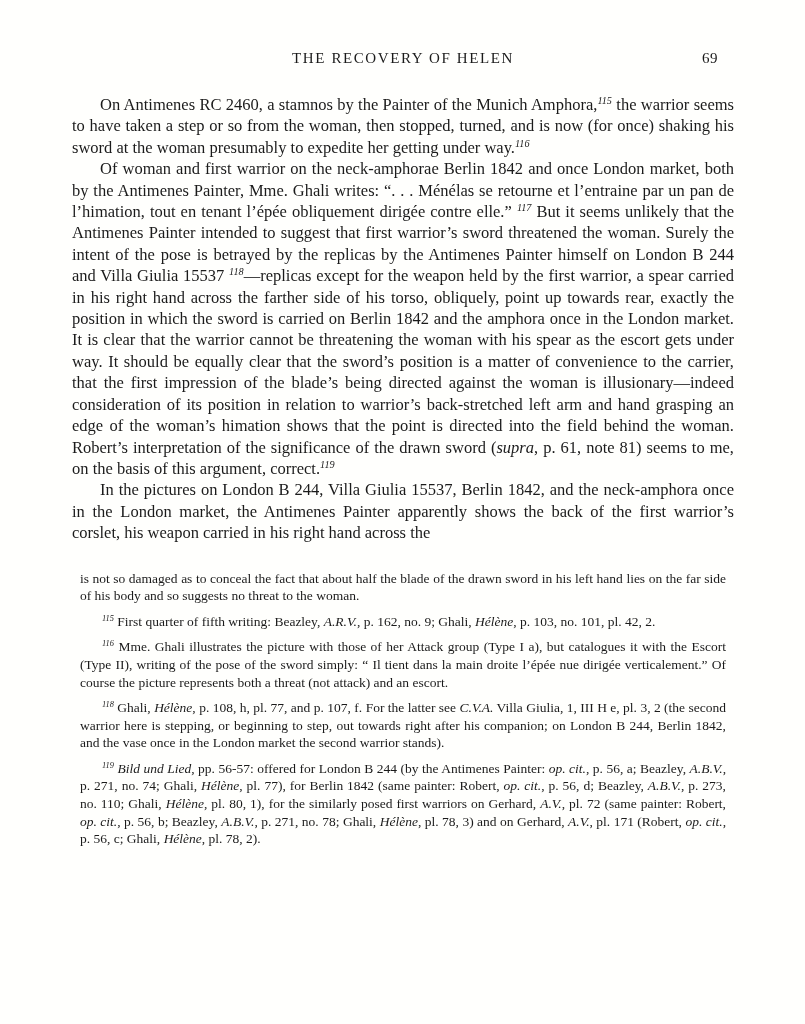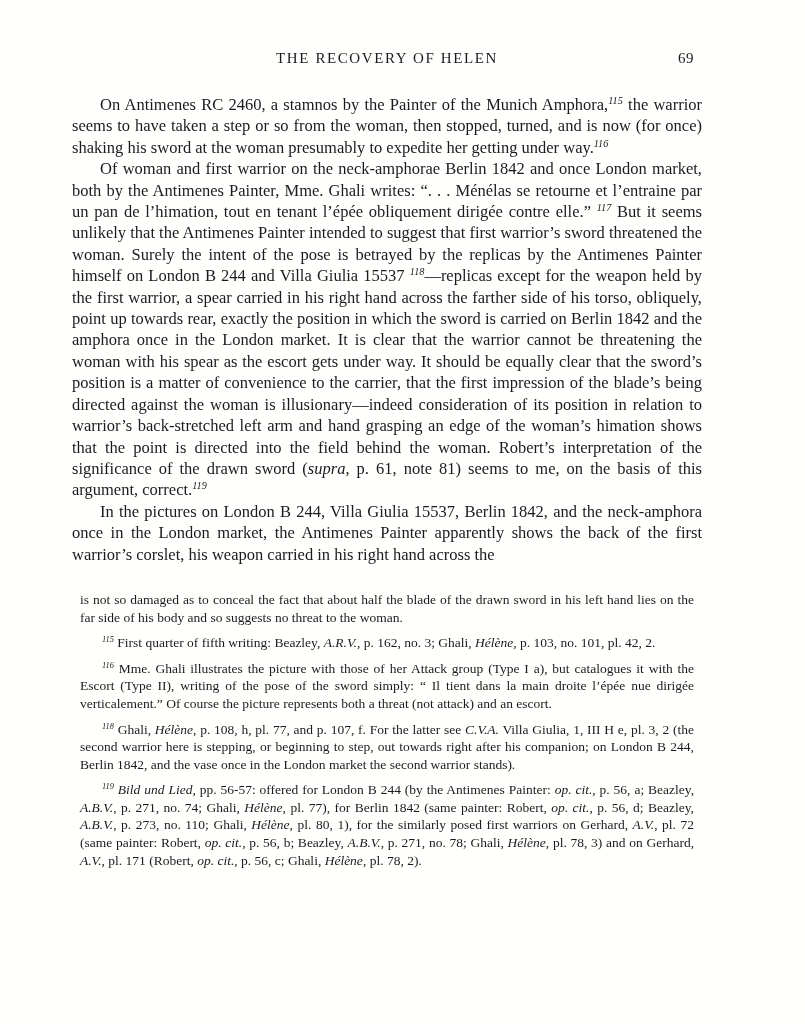--- a/index.html
+++ b/index.html
@@ -2,36 +2,36 @@
 <html><head>
 <meta charset="utf-8">
 <style>
   html, body { margin: 0; padding: 0; background: #ffffff; }
   .page {
     position: relative;
     width: 805px;
     height: 1024px;
     background: #fffffd;
     box-sizing: border-box;
-    padding: 50px 103px 0 72px;
+    padding: 50px 71px 0 72px;
     font-family: "Liberation Serif", serif;
     color: #1b1b1b;
     overflow: hidden;
   }
   .header {
     position: relative;
     text-align: center;
     font-size: 15px;
     letter-spacing: 1.6px;
     margin-bottom: 27px;
     white-space: nowrap;
   }
   .pagenum {
     position: absolute;
-    right: 8px;
+    right: 16px;
     top: 0;
     letter-spacing: 0.5px;
   }
   .body-text p {
     margin: 0;
     font-size: 16.5px;
     line-height: 21.4px;
     text-align: justify;
     text-indent: 28px;
   }
@@ -64,19 +64,19 @@
   </div>
 
   <div class="body-text">
     <p><span>On Antimenes RC 2460, a stamnos by the Painter of the Munich Amphora,</span><sup>115</sup><span> the warrior seems to have taken a step or so from the woman, then stopped, turned, and is now (for once) shaking his sword at the woman presumably to expedite her getting under way.</span><sup>116</sup></p>
     <p><span>Of woman and first warrior on the neck-amphorae Berlin 1842 and once London market, both by the Antimenes Painter, Mme. Ghali writes: “. . . Ménélas se retourne et l’entraine par un pan de l’himation, tout en tenant l’épée obliquement dirigée contre elle.” </span><sup>117</sup><span> But it seems unlikely that the Antimenes Painter intended to suggest that first warrior’s sword threatened the woman.  Surely the intent of the pose is betrayed by the replicas by the Antimenes Painter himself on London B 244 and Villa Giulia 15537 </span><sup>118</sup><span>—replicas except for the weapon held by the first warrior, a spear carried in his right hand across the farther side of his torso, obliquely, point up towards rear, exactly the position in which the sword is carried on Berlin 1842 and the amphora once in the London market.  It is clear that the warrior cannot be threatening the woman with his spear as the escort gets under way.  It should be equally clear that the sword’s position is a matter of convenience to the carrier, that the first impression of the blade’s being directed against the woman is illusionary—indeed consideration of its position in relation to warrior’s back-stretched left arm and hand grasping an edge of the woman’s himation shows that the point is directed into the field behind the woman.  Robert’s interpretation of the significance of the drawn sword (</span><span class="it">supra</span><span>, p. 61, note 81) seems to me, on the basis of this argument, correct.</span><sup>119</sup></p>
     <p><span>In the pictures on London B 244, Villa Giulia 15537, Berlin 1842, and the neck-amphora once in the London market, the Antimenes Painter apparently shows the back of the first warrior’s corslet, his weapon carried in his right hand across the</span></p>
   </div>
 
   <div class="footnotes">
     <p class="no-indent"><span>is not so damaged as to conceal the fact that about half the blade of the drawn sword in his left hand lies on the far side of his body and so suggests no threat to the woman.</span></p>
-    <p><sup>115</sup><span> First quarter of fifth writing:  Beazley, </span><span class="it">A.R.V.</span><span>, p. 162, no. 3; Ghali, </span><span class="it">Hélène</span><span>, p. 103, no. 101, pl. 42, 2.</span></p>
+    <p><sup>115</sup><span> First quarter of fifth writing:  Beazley, </span><span class="it">A.R.V.</span><span>, p. 162, no. 9; Ghali, </span><span class="it">Hélène</span><span>, p. 103, no. 101, pl. 42, 2.</span></p>
     <p><sup>116</sup><span> Mme. Ghali illustrates the picture with those of her Attack group (Type I a), but catalogues it with the Escort (Type II), writing of the pose of the sword simply: “ Il tient dans la main droite l’épée nue dirigée verticalement.”  Of course the picture represents both a threat (not attack) and an escort.</span></p>
     <p><sup>118</sup><span> Ghali, </span><span class="it">Hélène</span><span>, p. 108, h, pl. 77, and p. 107, f.  For the latter see </span><span class="it">C.V.A.</span><span> Villa Giulia, 1, III H e, pl. 3, 2 (the second warrior here is stepping, or beginning to step, out towards right after his companion; on London B 244, Berlin 1842, and the vase once in the London market the second warrior stands).</span></p>
     <p><sup>119</sup><span> </span><span class="it">Bild und Lied</span><span>, pp. 56-57: offered for London B 244 (by the Antimenes Painter: </span><span class="it">op. cit.</span><span>, p. 56, a; Beazley, </span><span class="it">A.B.V.</span><span>, p. 271, no. 74; Ghali, </span><span class="it">Hélène</span><span>, pl. 77), for Berlin 1842 (same painter:  Robert, </span><span class="it">op. cit.</span><span>, p. 56, d; Beazley, </span><span class="it">A.B.V.</span><span>, p. 273, no. 110; Ghali, </span><span class="it">Hélène</span><span>, pl. 80, 1), for the similarly posed first warriors on Gerhard, </span><span class="it">A.V.</span><span>, pl. 72 (same painter:  Robert, </span><span class="it">op. cit.</span><span>, p. 56, b; Beazley, </span><span class="it">A.B.V.</span><span>, p. 271, no. 78; Ghali, </span><span class="it">Hélène</span><span>, pl. 78, 3) and on Gerhard, </span><span class="it">A.V.</span><span>, pl. 171 (Robert, </span><span class="it">op. cit.</span><span>, p. 56, c; Ghali, </span><span class="it">Hélène</span><span>, pl. 78, 2).</span></p>
   </div>
 
 </div>
 
 </body></html>

